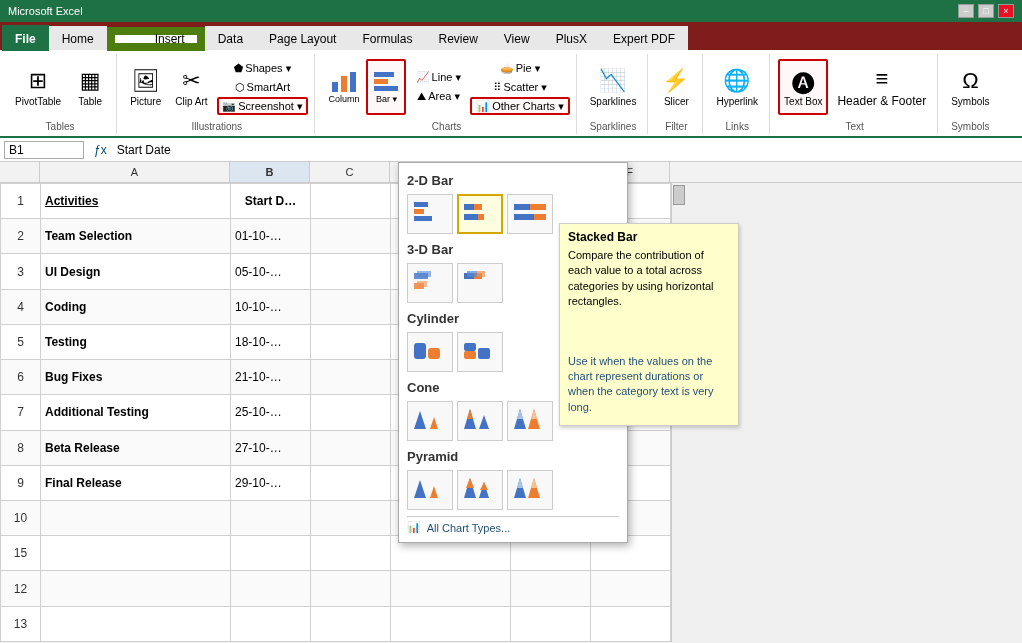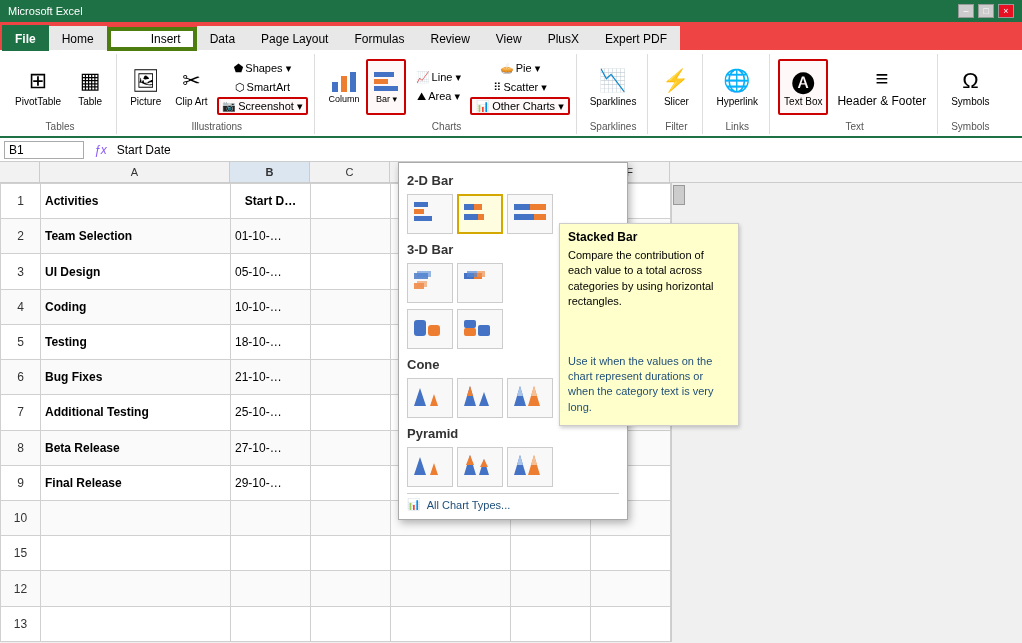--- a/index.html
+++ b/index.html
@@ -13,21 +13,21 @@
       align-items: center;
       justify-content: space-between;
       padding: 0 8px;
       color: white;
       font-size: 11px;
     }
     .title-bar-controls { display: flex; gap: 4px; }
     .title-bar-btn { width: 16px; height: 14px; background: #ccc; border: 1px solid #999; font-size: 9px; display: flex; align-items: center; justify-content: center; cursor: pointer; }
 
     
-    .ribbon-tabs { display: flex; background: #ef4444; height: 28px; align-items: flex-end; padding-left: 2px; }
+    .ribbon-tabs { display: flex; background: #7f1d1d; height: 28px; align-items: flex-end; padding-left: 2px; }
     .ribbon-tab {
       padding: 4px 12px;
       font-size: 12px;
       cursor: pointer;
       border: 1px solid transparent;
       border-bottom: none;
       background: #e8e8e8;
       height: 24px;
       display: flex;
       align-items: center;
@@ -126,21 +126,21 @@
       border-bottom: 1px solid #ccc;
       padding: 0 4px;
       gap: 4px;
     }
     .name-box {
       width: 80px;
       border: 1px solid #aaa;
       padding: 1px 4px;
       font-size: 12px;
     }
-    .formula-icon { color: #8b5cf6; font-style: italic; font-size: 12px; padding: 0 6px; }
+    .formula-icon { color: #0c4a6e; font-size: 12px; padding: 0 6px; }
     .formula-input { flex: 1; border: none; font-size: 12px; outline: none; }
 
     
     .col-headers {
       display: flex;
       background: #f2f2f2;
       border-bottom: 1px solid #ccc;
     }
     .row-num-header {
       width: 40px;
@@ -173,21 +173,21 @@
       overflow: hidden;
     }
     .row-num { background: #f2f2f2; text-align: center; width: 40px; font-size: 11px; color: #333; }
     .cell-a { width: 190px; font-weight: bold; }
     .cell-b { width: 80px; }
     .cell-c { width: 80px; }
     .cell-d { width: 120px; }
     .cell-e { width: 80px; }
     .cell-f { width: 80px; }
 
-    .header-cell-a { background: #e2a0a0; font-weight: bold; }
+    .header-cell-a { background: #e2a0a0; font-weight: bold; text-decoration: underline; }
     .header-cell-b { background: #f5c88a; font-weight: bold; text-align: center; }
     .header-cell-d { background: #f5c88a; font-weight: bold; text-align: center; }
 
     .data-row td { background: white; }
     .data-row:nth-child(even) td { background: #fafafa; }
 
     
     .v-scrollbar {
       width: 14px;
       background: #f2f2f2;
@@ -288,21 +288,21 @@
   <div class="title-bar-controls">
     <div class="title-bar-btn">–</div>
     <div class="title-bar-btn">□</div>
     <div class="title-bar-btn" style="background:#e81123;color:white;">×</div>
   </div>
 </div>
 
 <div class="ribbon-tabs">
   <div class="ribbon-tab file-tab">File</div>
   <div class="ribbon-tab">Home</div>
-  <div class="ribbon-tab active highlighted" style="border:4px solid #4d7c0f;padding-left:40px;">Insert</div>
+  <div class="ribbon-tab active highlighted" style="border:8px solid #4d7c0f;padding-left:40px;">Insert</div>
   <div class="ribbon-tab">Data</div>
   <div class="ribbon-tab">Page Layout</div>
   <div class="ribbon-tab">Formulas</div>
   <div class="ribbon-tab">Review</div>
   <div class="ribbon-tab">View</div>
   <div class="ribbon-tab">PlusX</div>
   <div class="ribbon-tab">Expert PDF</div>
 </div>
 
 <div class="ribbon-content">
@@ -653,20 +653,21 @@
       <div class="chart-icon-box">
         <svg class="bar-chart-svg">
           <rect x="2" y="4" width="10" height="6" fill="#4472c4"></rect>
           <rect x="12" y="4" width="8" height="6" fill="#ed7d31"></rect>
           <rect x="5" y="2" width="10" height="6" fill="#5589d4" opacity="0.7"></rect>
           <rect x="15" y="2" width="8" height="6" fill="#f09050" opacity="0.7"></rect>
         </svg>
       </div>
     </div>
 
+    <div class="dropdown-section-title">Cylinder</div>
     <div class="chart-row">
       <div class="chart-icon-box">
         <svg class="bar-chart-svg">
           <rect x="2" y="5" width="12" height="16" rx="3" fill="#4472c4"></rect>
           <rect x="16" y="10" width="12" height="11" rx="3" fill="#ed7d31"></rect>
         </svg>
       </div>
       <div class="chart-icon-box">
         <svg class="bar-chart-svg">
           <rect x="2" y="5" width="12" height="8" rx="2" fill="#4472c4"></rect>

